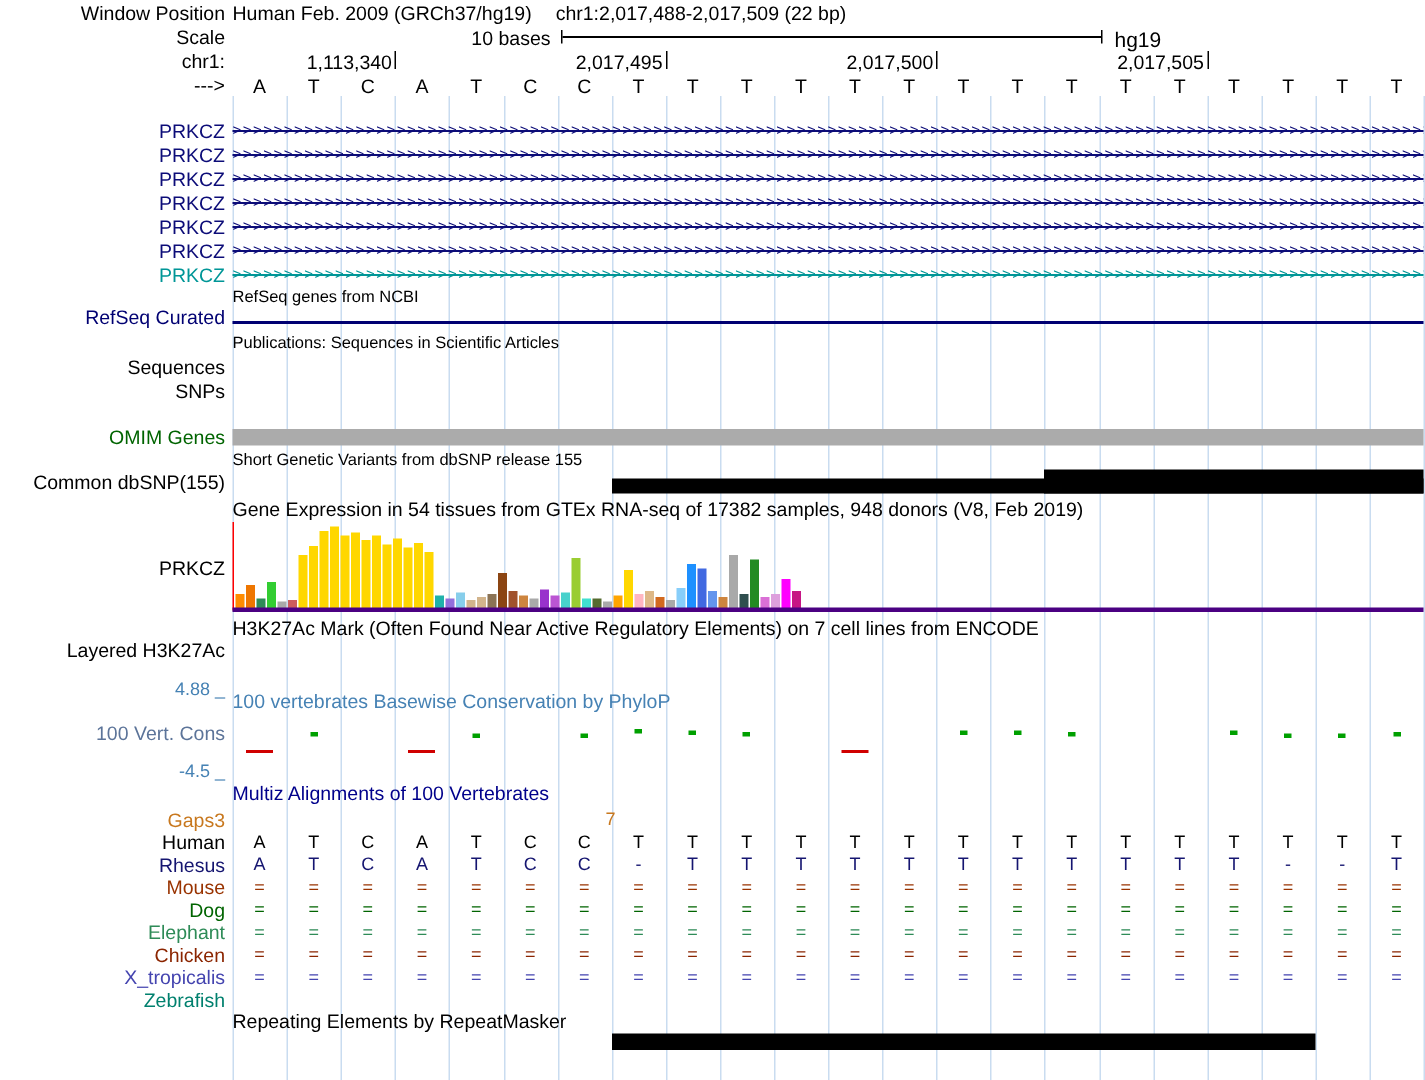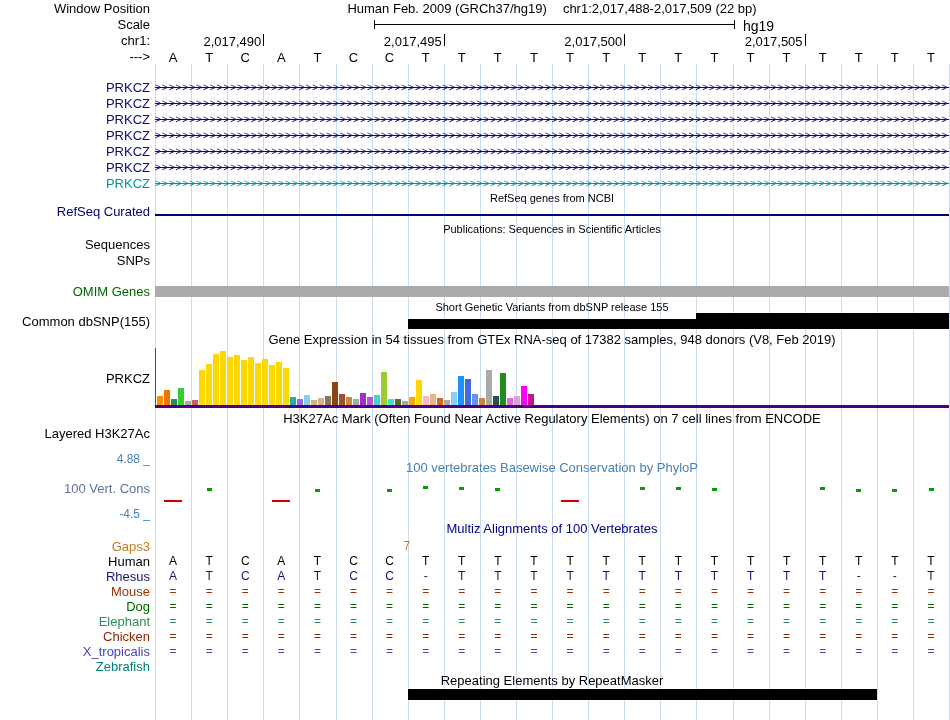--- a/index.html
+++ b/index.html
@@ -2,21 +2,21 @@
 <html><head>
 <meta charset="utf-8">
 <style>
   * { margin:0; padding:0; box-sizing:border-box; }
   html,body { background:#fff; font-family:"Liberation Sans", sans-serif; }
   #stage { position:relative; width:950px; height:720px; background:#fff; overflow:hidden; }
 
   .gridline { position:absolute; top:64px; height:656px; width:1px; background:#C9DCF0; }
 
   .row-label { position:absolute; left:0; width:150px; text-align:right; font-size:13px; line-height:14px; color:#000; white-space:nowrap; }
-  .center-title { position:absolute; left:155px; width:794px; text-align:center; font-size:13px; line-height:13px; color:#000; white-space:nowrap; }
+  .center-title { position:absolute; left:155px; width:794px; text-align:left; font-size:13px; line-height:13px; color:#000; white-space:nowrap; }
   .small-title { font-size:11px; line-height:11px; }
 
   .title-gap { margin-left:16px; }
 
   .scale-text { position:absolute; top:18px; left:155px; width:212px; text-align:right; font-size:13px; }
   .scale-bar { position:absolute; top:20px; left:374px; width:361px; height:9px;
                border-left:1px solid #000; border-right:1px solid #000;
                background:linear-gradient(to bottom, transparent 4px, #000 4px, #000 5px, transparent 5px); }
   .genome-text { position:absolute; top:18px; left:743px; font-size:14px; }
 
@@ -73,26 +73,27 @@
       <div class="gridline" style="left: 912.9px;"></div>
       <div class="gridline" style="left: 949px;"></div>
     </div>
 
   <div class="row-label" style="top:2px">Window Position</div>
   <div class="center-title" style="top:2px">
     <span>Human Feb. 2009 (GRCh37/hg19)</span><span class="title-gap">chr1:2,017,488-2,017,509 (22 bp)</span>
   </div>
 
   <div class="row-label" style="top:18px">Scale</div>
+  <div class="scale-text">10 bases</div>
   <div class="scale-bar"></div>
   <div class="genome-text">hg19</div>
 
   <div class="row-label" style="top:34px">chr1:</div>
   <div>
-      <div class="coord-label" style="left: 191.3px;">2,017,490</div>
+      <div class="coord-label" style="left: 191.3px;">1,113,340</div>
       <div class="coord-tick" style="left: 263.3px;"></div>
       <div class="coord-label" style="left: 371.7px;">2,017,495</div>
       <div class="coord-tick" style="left: 443.7px;"></div>
       <div class="coord-label" style="left: 552.2px;">2,017,500</div>
       <div class="coord-tick" style="left: 624.2px;"></div>
       <div class="coord-label" style="left: 732.6px;">2,017,505</div>
       <div class="coord-tick" style="left: 804.6px;"></div>
     </div>
 
   <div class="row-label" style="top:50px">---&gt;</div>

